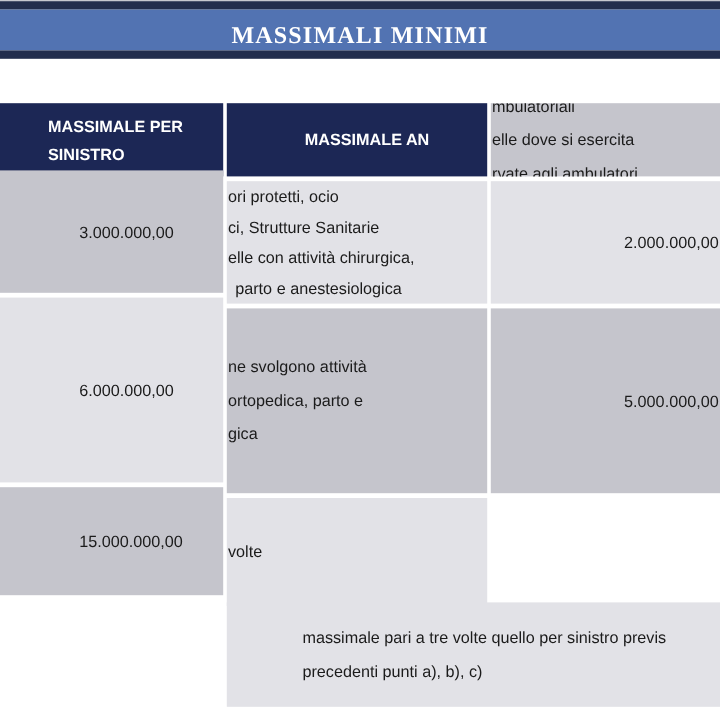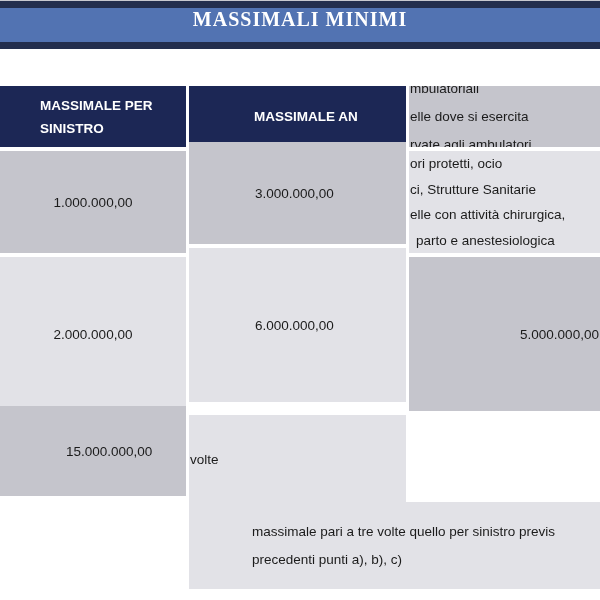--- a/index.html
+++ b/index.html
@@ -8,21 +8,21 @@
     font-family:"Liberation Sans", sans-serif;
   }
   .viewport{position:relative;width:600px;height:600px;overflow:hidden;background:#fff;}
 
   
   .title-bar{width:600px;}
   .hairline{height:1px;background:var(--hairline,#c7c8cf);}
   .stripe{height:7px;background:var(--navy-stripe,#232e4d);}
   .title-blue{
     height:34px;background:var(--title-blue,#5273b2);
-    display:flex;align-items:flex-start;justify-content:center;
+    display:flex;align-items:flex-end;justify-content:center;
   }
   .title-blue span{
     font-family:"Liberation Serif", serif;
     font-weight:bold;font-size:20px;letter-spacing:1px;color:var(--title-text,#ffffff);
   }
 
   
   .table{
     margin-top:37px;
     width:710px;
@@ -90,32 +90,36 @@
     </div>
     <div class="cell th th-annuo">
       <span>MASSIMALE AN</span>
     </div>
 
     <div class="cell row-dark lines lh28">
       <span class="line">mbulatoriali</span>
       <span class="line">elle dove si esercita</span>
       <span class="line">rvate agli ambulatori</span>
     </div>
-    <div class="cell row-dark val">1.000.000,00</div>
     <div class="cell row-dark val val-annuo">3.000.000,00</div>
 
     <div class="cell row-light lines lh26">
       <span class="line">ori protetti, ocio</span>
       <span class="line">ci, Strutture Sanitarie</span>
       <span class="line">elle con attività chirurgica,</span>
       <span class="line indent">parto e anestesiologica</span>
     </div>
     <div class="cell row-light val">2.000.000,00</div>
     <div class="cell row-light val val-annuo">6.000.000,00</div>
 
+    <div class="cell row-dark lines lh28">
+      <span class="line">ne svolgono attività</span>
+      <span class="line">ortopedica, parto e</span>
+      <span class="line">gica</span>
+    </div>
     <div class="cell row-dark val">5.000.000,00</div>
     <div class="cell row-dark val val-annuo">15.000.000,00</div>
 
     <div class="cell row-light lines lh28">
       <span class="line">volte</span>
     </div>
     <div class="cell row-light merged">
       <span class="line">massimale pari a tre volte quello per sinistro previs</span>
       <span class="line">precedenti punti a), b), c)</span>
     </div>

